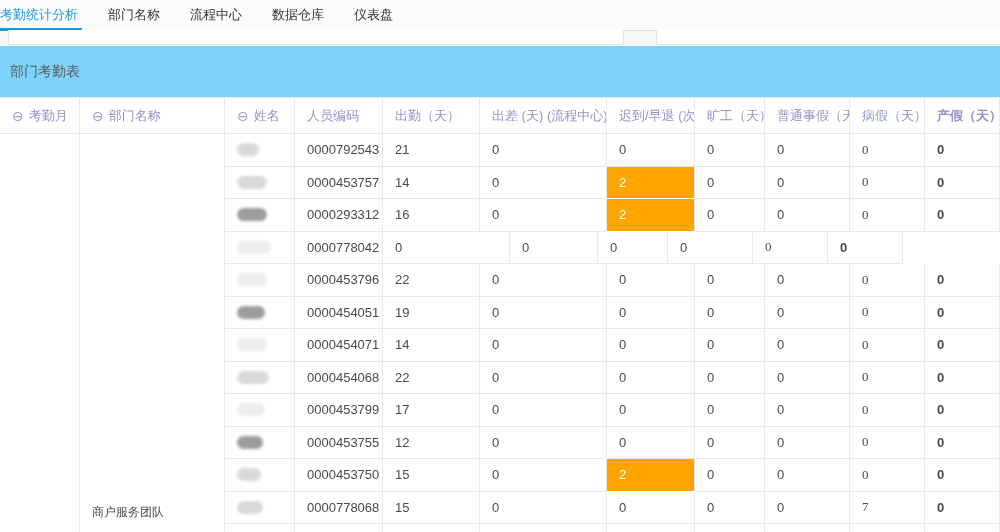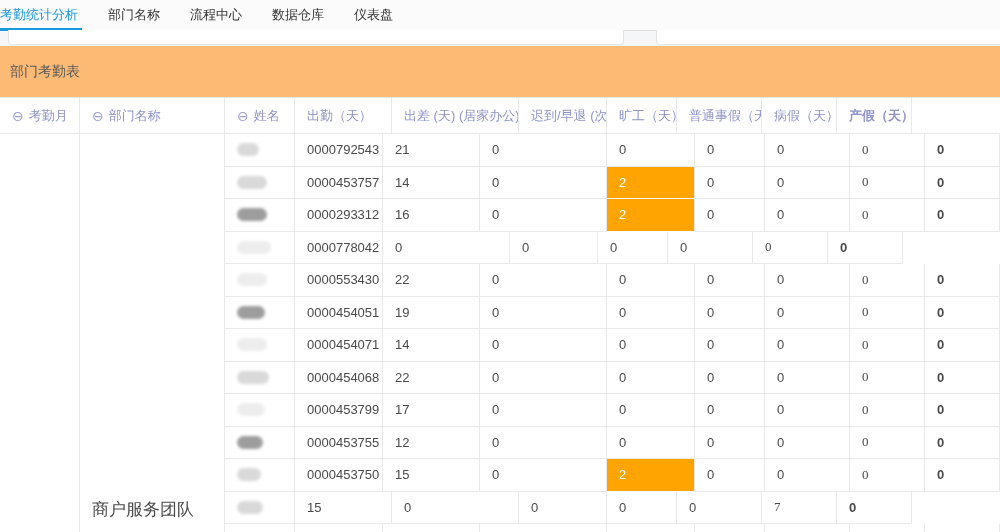--- a/index.html
+++ b/index.html
@@ -18,35 +18,35 @@
 
   
   .substrip { position:relative; height:15px; background:#f5f6f7; }
   .sliver { position:absolute; top:-1px; bottom:1px; background:#fff;
     border:1px solid #e4e4e4; border-top:none; border-radius:0 0 3px 3px; }
   .sliver.left { left:8px; width:616px; }
   .sliver.right { left:656px; right:-2px; }
 
   
   .section-title { height:51px; display:flex; align-items:center;
-    padding-left:10px; font-size:14px; color:#595959; background:#fdba74; }
+    padding-left:10px; font-size:14px; color:#595959; background:#7dd3fc; }
 
   
   .table { position:relative; width:1000px; height:435px; background:#fff;
     border-top:1px solid #e9e9e9; overflow:hidden; }
   .thead { display:flex; height:36px; background:#fff;
     border-bottom:1px solid #e9e9e9; }
   .th { display:flex; align-items:center; gap:5px; padding-left:12px;
     font-size:13px; color:#8f93c8; border-right:1px solid #e9e9e9;
     white-space:nowrap; overflow:hidden; }
   .filter-icon { font-size:14px; line-height:1; color:#9ba0d0; cursor:pointer; }
 
   .tbody { display:flex; height:399px; }
   .merged { border-right:1px solid #e9e9e9; position:relative; background:#fff; }
-  .dept-label { position:absolute; left:12px; bottom:12px; font-size:17px;
+  .dept-label { position:absolute; left:12px; bottom:12px; font-size:12px;
     color:#4a4a4a; white-space:nowrap; }
 
   .rows { width:775px;text-align:center; }
   .trow { display:flex; height:32.5px; }
   .trow.partial { height:9px; }
   .cell { display:flex; align-items:center; padding-left:12px; font-size:13px;
     color:#4a4a4a; border-right:1px solid #e9e9e9;
     border-bottom:1px solid #e9e9e9; overflow:hidden; white-space:nowrap; }
   .cell.hl { background:#ffa400; color:#fff; border-bottom-color:#fff; }
 
@@ -97,25 +97,28 @@
         <span>考勤月</span>
       </div>
     <div class="th c-dept">
         <span class="filter-icon">⊖</span>
         <span>部门名称</span>
       </div>
     <div class="th c-name">
         <span class="filter-icon">⊖</span>
         <span>姓名</span>
       </div>
+    <div class="th c-code">
+        <span>人员编码</span>
+      </div>
     <div class="th c-attend">
         <span>出勤（天）</span>
       </div>
     <div class="th c-trip">
-        <span>出差 (天) (居家办公)</span>
+        <span>出差 (天) (流程中心)</span>
       </div>
     <div class="th c-late">
         <span>迟到/早退 (次)</span>
       </div>
     <div class="th c-absent">
         <span>旷工（天）</span>
       </div>
     <div class="th c-personal">
         <span>普通事假（天）</span>
       </div>
@@ -180,21 +183,21 @@
           <div class="cell c-late">0</div>
           <div class="cell c-absent">0</div>
           <div class="cell c-personal">0</div>
           <div class="cell c-sick">0</div>
           <div class="cell c-maternity">0</div>
         </div>
         <div class="trow">
           <div class="cell c-name">
             <span class="blob s-light" style="width: 30px;"></span>
           </div>
-          <div class="cell c-code">0000553430</div>
+          <div class="cell c-code">0000453796</div>
           <div class="cell c-attend">22</div>
           <div class="cell c-trip">0</div>
           <div class="cell c-late">0</div>
           <div class="cell c-absent">0</div>
           <div class="cell c-personal">0</div>
           <div class="cell c-sick">0</div>
           <div class="cell c-maternity">0</div>
         </div>
         <div class="trow">
           <div class="cell c-name">
@@ -271,20 +274,21 @@
           <div class="cell c-late hl">2</div>
           <div class="cell c-absent">0</div>
           <div class="cell c-personal">0</div>
           <div class="cell c-sick">0</div>
           <div class="cell c-maternity">0</div>
         </div>
         <div class="trow">
           <div class="cell c-name">
             <span class="blob s-faint" style="width: 26px;"></span>
           </div>
+          <div class="cell c-code">0000778068</div>
           <div class="cell c-attend">15</div>
           <div class="cell c-trip">0</div>
           <div class="cell c-late">0</div>
           <div class="cell c-absent">0</div>
           <div class="cell c-personal">0</div>
           <div class="cell c-sick">7</div>
           <div class="cell c-maternity">0</div>
         </div>
         <div class="trow partial">
           <div class="cell c-name"></div>

